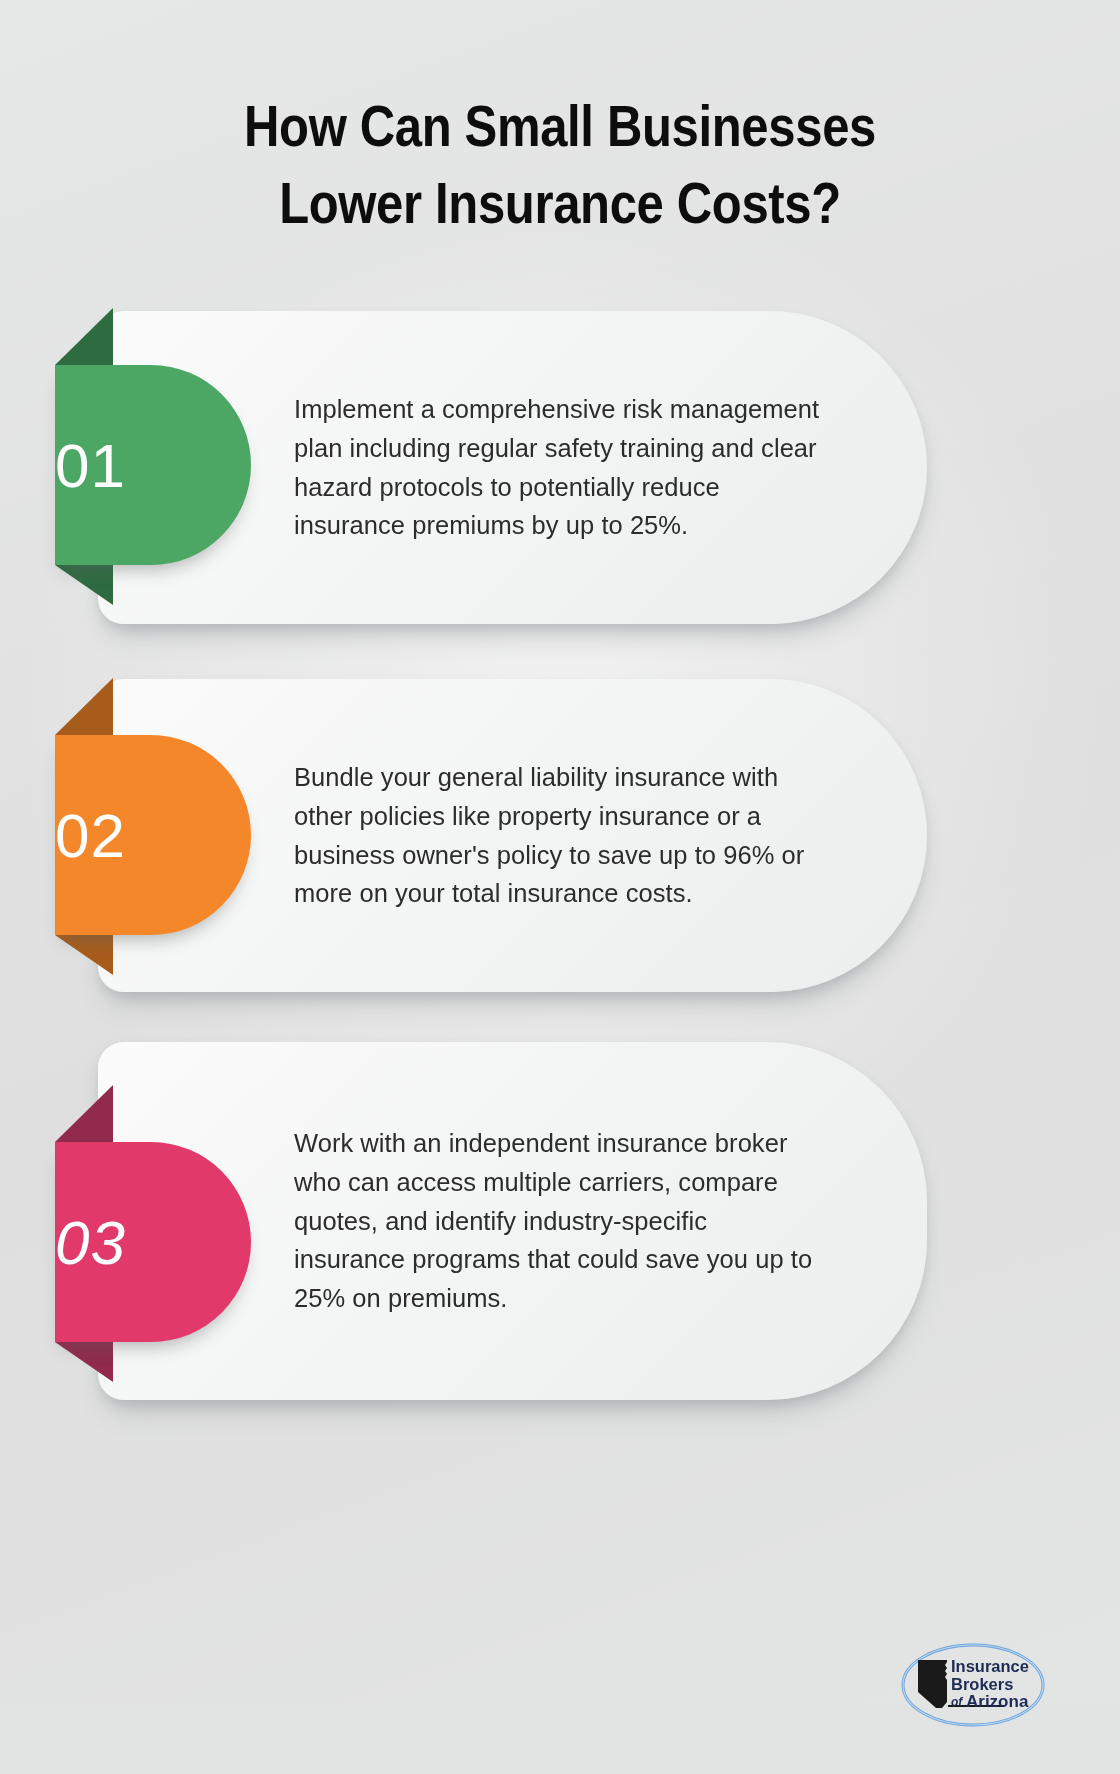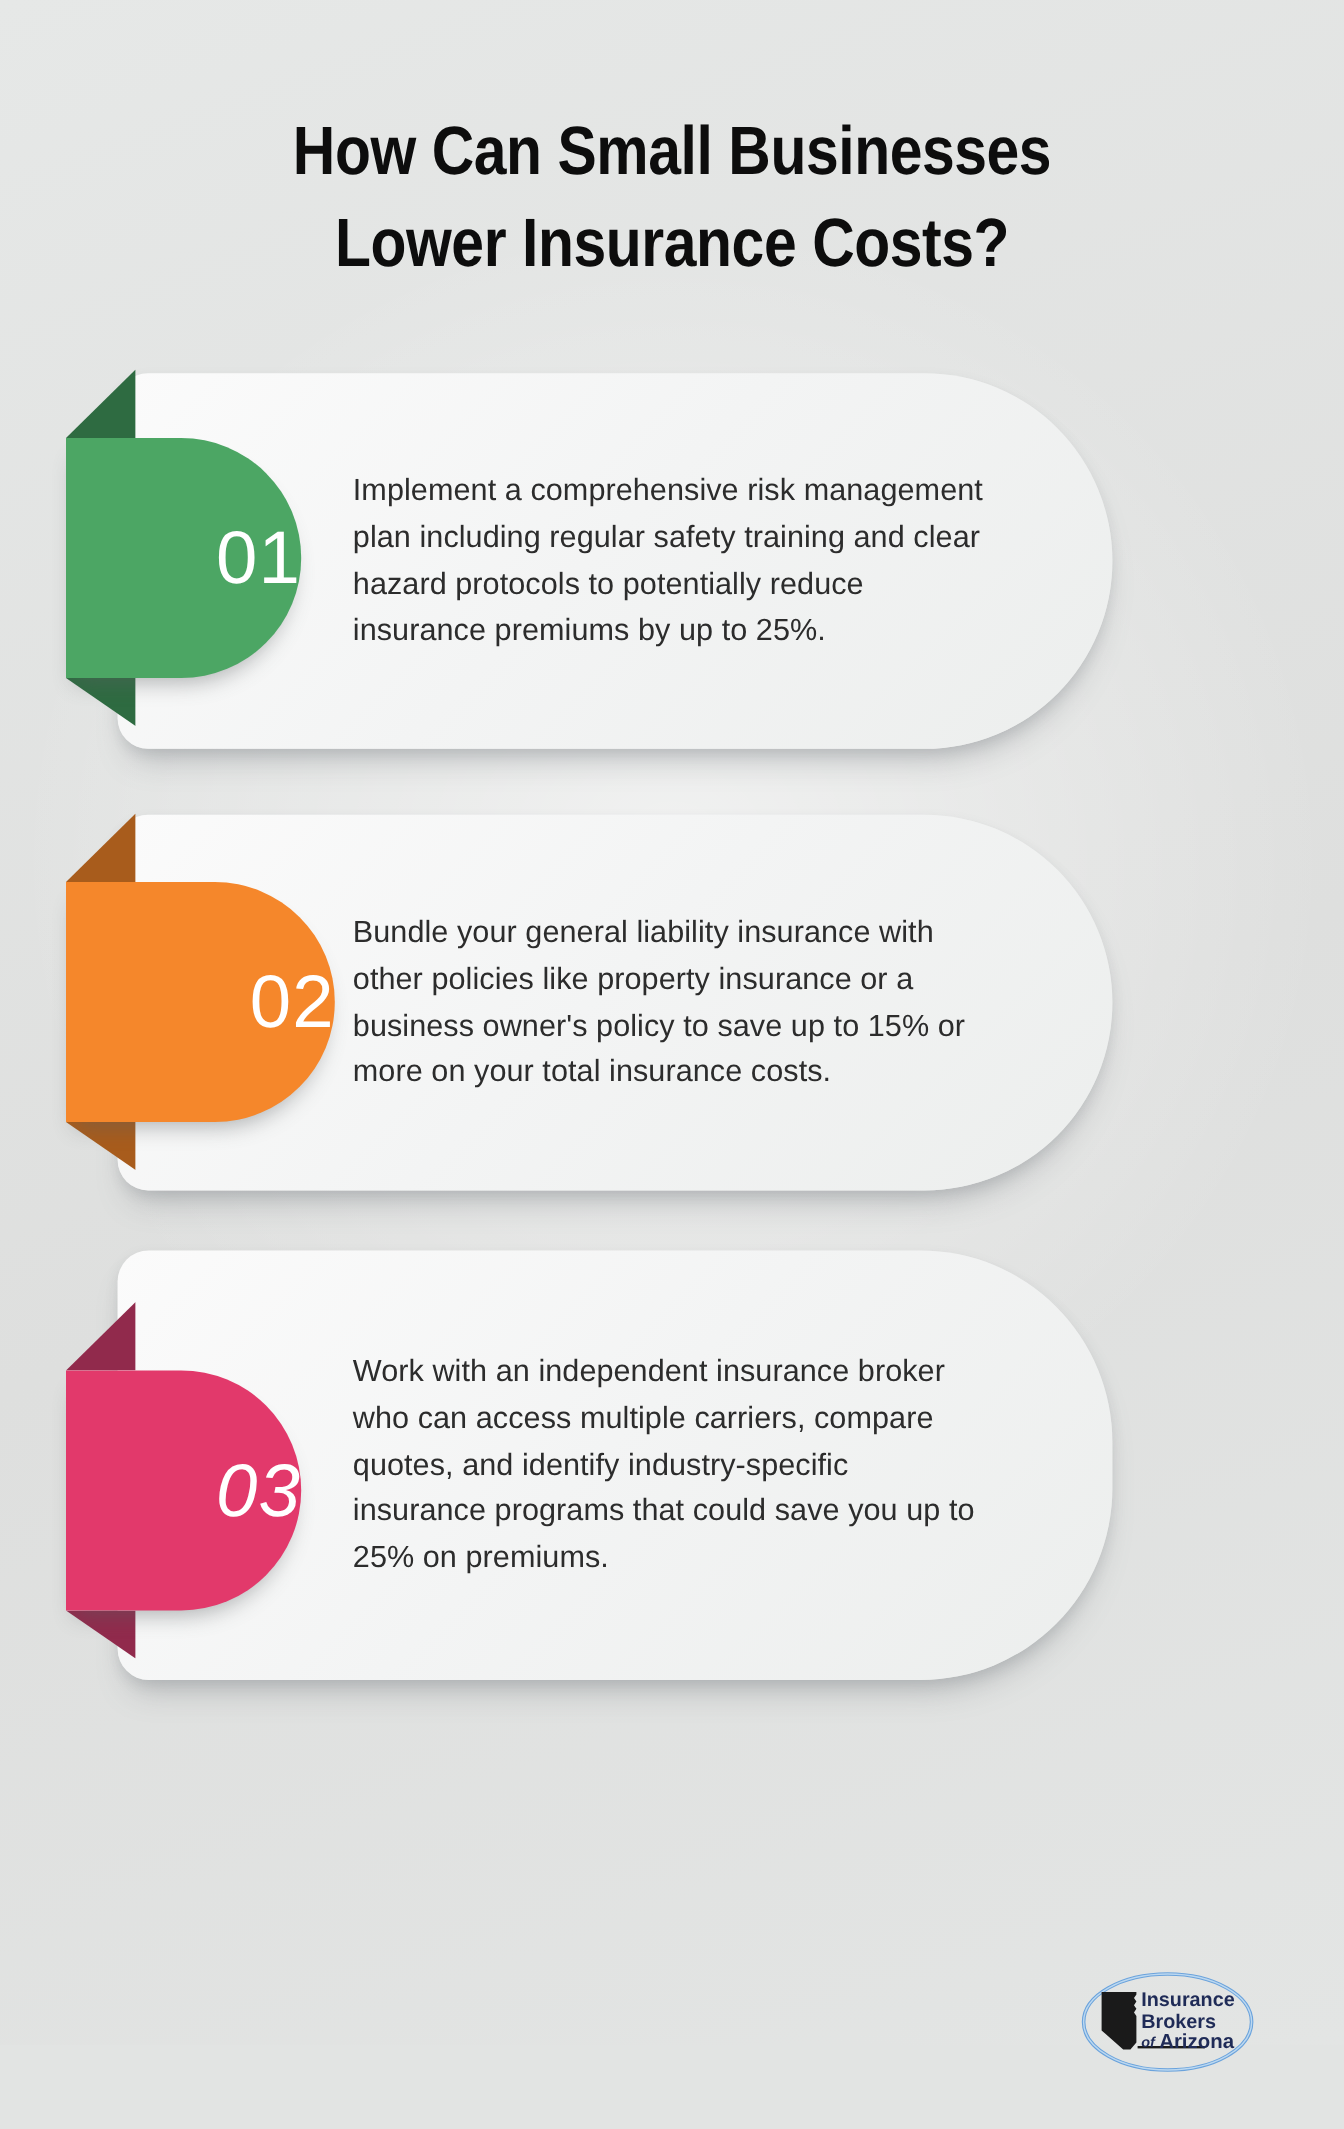--- a/index.html
+++ b/index.html
@@ -88,29 +88,29 @@
   .card-text p { margin: 0; }
 
   
   .badge {
     position: absolute;
     left: 55px;
     width: 196px;
     border-radius: 0 110px 110px 0;
     display: flex;
     align-items: center;
-    justify-content: flex-end;
+    justify-content: flex-start;
     color: #ffffff;
     font-size: 62px;
     font-weight: 300;
     letter-spacing: 1px;
     box-shadow: 0 12px 18px -8px rgba(90,95,98,0.45);
   }
   .badge.b1 { top: 54px; height: 200px; background: #4ca664; }
-  .badge.b2 { top: 56px; height: 200px; background: #f5872b; padding-left: 28px; }
+  .badge.b2 { top: 56px; height: 200px; background: #f5872b; }
   .badge.b3 { top: 100px; height: 200px; background: #e2396b; font-style: italic; }
 
   
   .fold-top {
     position: absolute;
     left: 55px;
     width: 58px;
     height: 57px;
   }
   .fold-top.f1 { top: -3px; }
@@ -165,21 +165,21 @@
       </svg>
     </div>
     <div class="badge b1">
       <span>01</span>
     </div>
   </div>
 
   <div class="card-wrap c2">
     <div class="card h2">
       <div class="card-text">
-        <p>Bundle your general liability insurance with other policies like property insurance or a business owner's policy to save up to 15% or more on your total insurance costs.</p>
+        <p>Bundle your general liability insurance with other policies like property insurance or a business owner's policy to save up to 96% or more on your total insurance costs.</p>
       </div>
     </div>
     <div class="fold-top f2">
       <svg width="58" height="57" viewBox="0 0 58 57">
         <polygon points="0,57 58,0 58,57" fill="#a85c1c"></polygon>
       </svg>
     </div>
     <div class="fold-bottom f2">
       <svg width="58" height="40" viewBox="0 0 58 40">
         <polygon points="0,0 58,0 58,40" fill="#a85c1c"></polygon>

